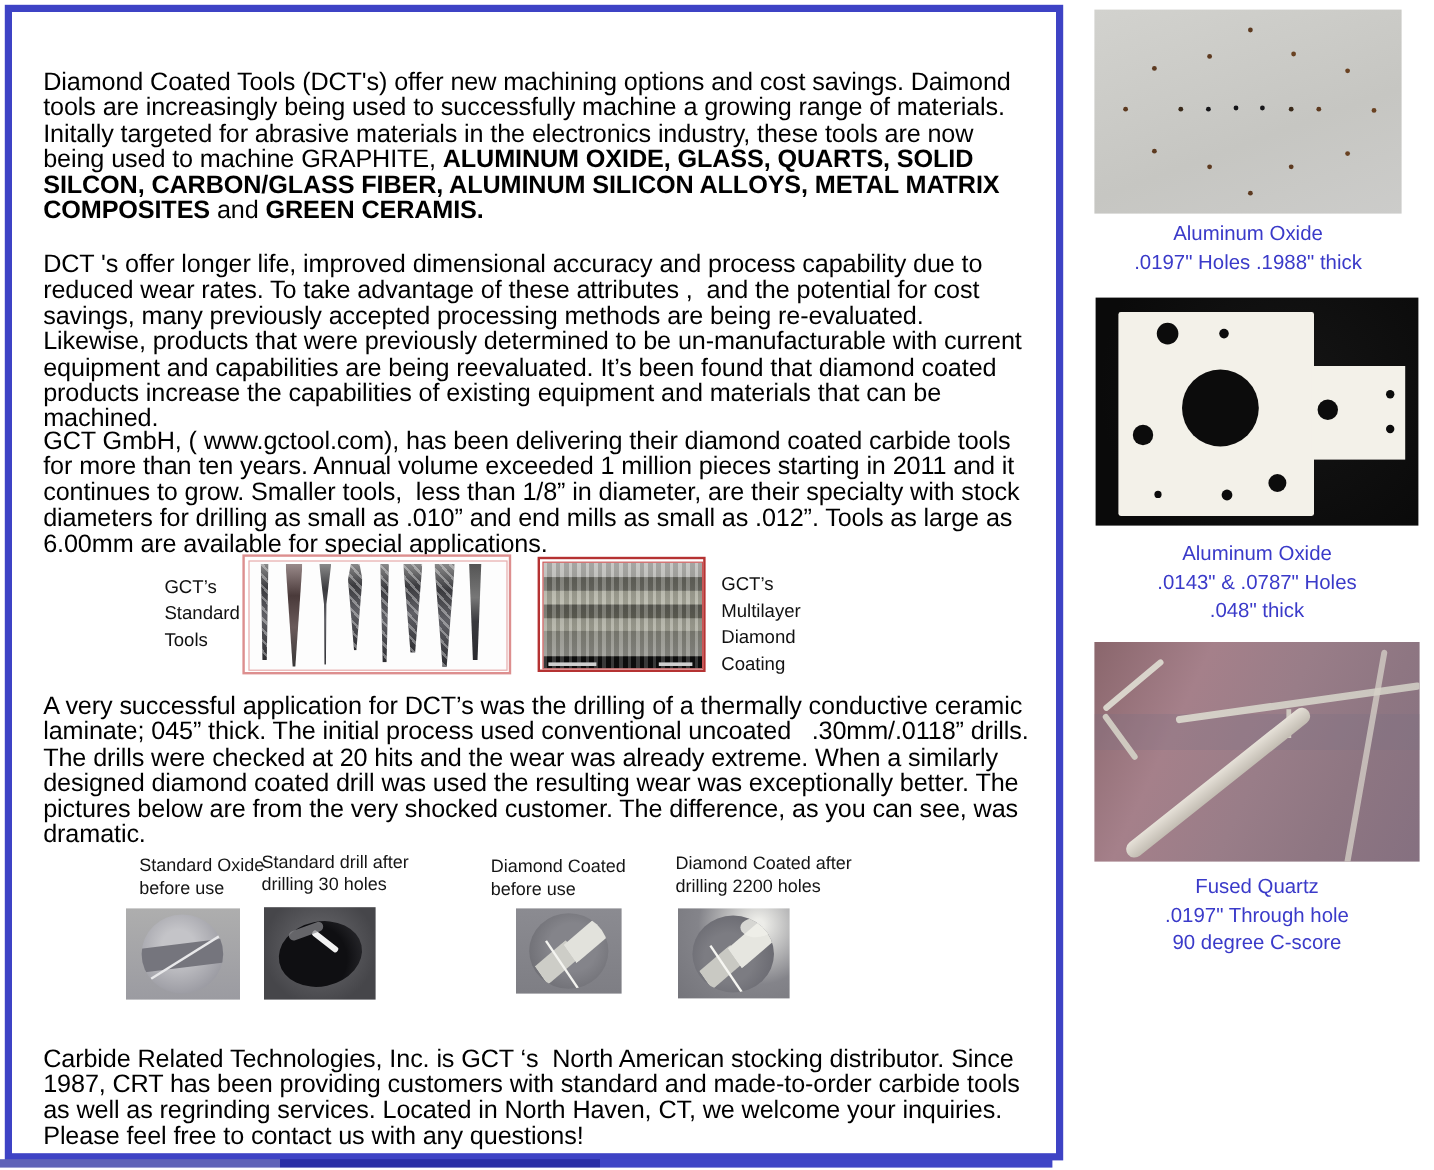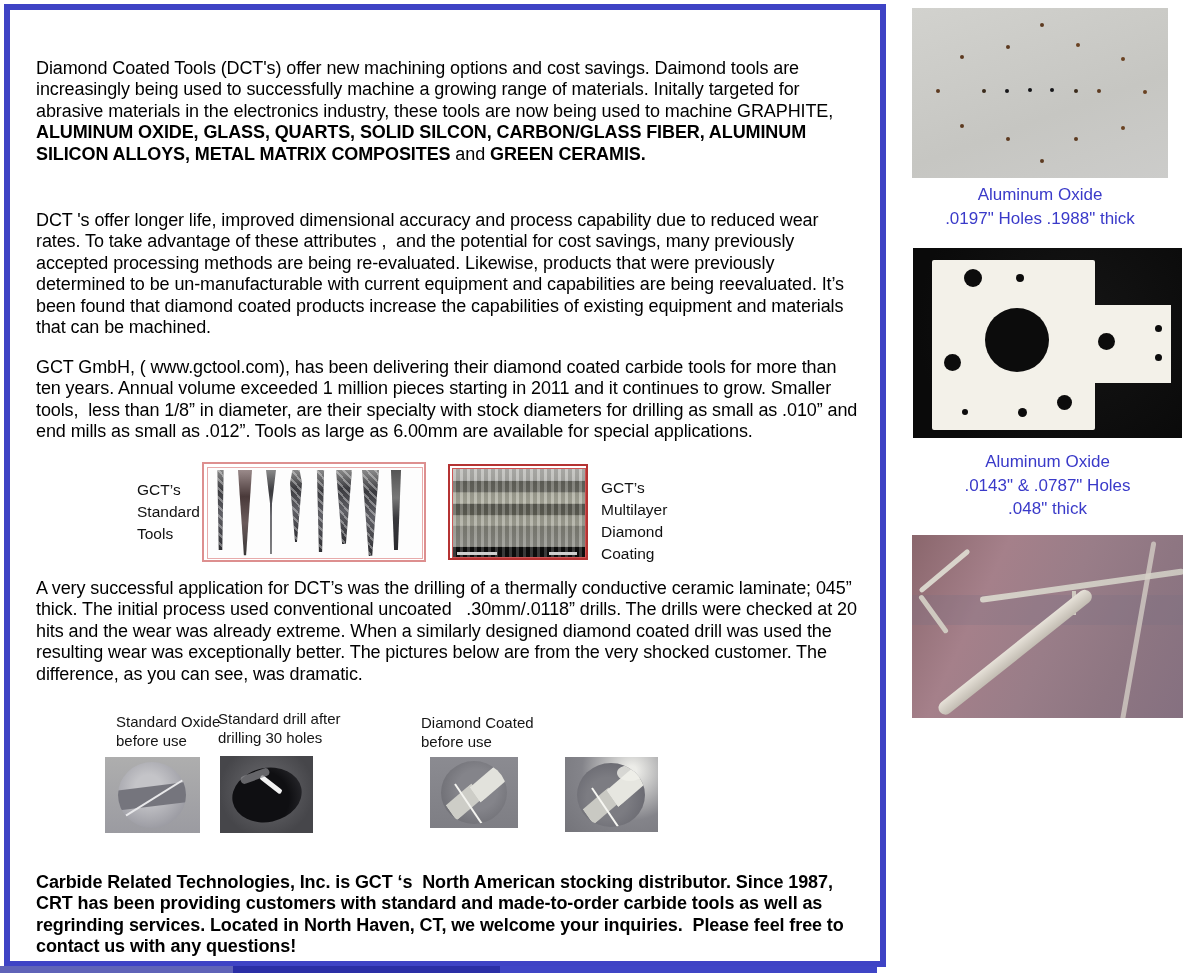--- a/index.html
+++ b/index.html
@@ -1,20 +1,20 @@
 <!DOCTYPE html>
 <html><head>
 <meta charset="utf-8">
 <style>
   html,body{margin:0;padding:0;background:#ffffff;}
   body{width:1195px;height:975px;overflow:hidden;font-family:"Liberation Sans",sans-serif;}
   .page{position:relative;width:1195px;height:975px;background:#fff;}
   .main-box{position:absolute;left:4px;top:4px;width:882px;height:963px;box-sizing:border-box;
             border:6px solid #3e43c5;background:#fff;}
-  .body-par{position:absolute;margin:0;font-size:18px;line-height:21.4px;color:#000;
+  .body-par{position:absolute;margin:0;font-size:21px;line-height:21.4px;color:#000;
             white-space:pre-wrap;letter-spacing:-0.1px;}
   .body-par b{font-weight:bold;}
   .fig-label{position:absolute;font-size:15.5px;line-height:22px;color:#111;white-space:pre-line;}
   .drill-label{position:absolute;font-size:15px;line-height:19px;color:#151515;white-space:pre-line;}
   .caption{position:absolute;text-align:center;font-size:17px;line-height:23.5px;color:#3a3ac9;white-space:pre-line;}
   .photo{position:absolute;overflow:hidden;}
   .dot{position:absolute;width:4px;height:4px;border-radius:50%;}
   .hole{position:absolute;border-radius:50%;background:#0c0c0c;}
   .rod{position:absolute;border-radius:4px;transform-origin:left center;}
   .bit{position:absolute;top:2px;background:linear-gradient(180deg,#8a8a8a,#3a3a3e 25%,#606066 55%,#2e2e32);}
@@ -74,22 +74,24 @@
 Multilayer
 Diamond
 Coating</div>
 
   <p class="body-par" style="left:36px;top:578px;width:824px;">A very successful application for DCT’s was the drilling of a thermally conductive ceramic laminate; 045” thick. The initial process used conventional uncoated   .30mm/.0118” drills. The drills were checked at 20 hits and the wear was already extreme. When a similarly designed diamond coated drill was used the resulting wear was exceptionally better. The pictures below are from the very shocked customer. The difference, as you can see, was dramatic.</p>
 
   <div class="drill-label" style="left:116px;top:712px;">Standard Oxide
 before use</div>
   <div class="drill-label" style="left:218px;top:709px;">Standard drill after
 drilling 30 holes</div>
-  <div class="drill-label" style="left:421px;top:713px;">Diamond Coated
+  <div class="drill-label" style="left:409px;top:713px;">Diamond Coated
 before use</div>
+  <div class="drill-label" style="left:563px;top:710px;">Diamond Coated after
+drilling 2200 holes</div>
 
   <div class="photo" style="left:105px;top:757px;width:95px;height:76px;background:linear-gradient(180deg,#aeaeae,#9b9ba1);">
     <div style="position:absolute;left:13px;top:5px;width:68px;height:66px;border-radius:50%;overflow:hidden;background:radial-gradient(circle at 45% 40%,#c4c4c8 25%,#93939b 85%);">
       <div style="position:absolute;left:-8px;top:24px;width:90px;height:20px;background:#75757d;transform:rotate(-7deg);"></div>
       <div style="position:absolute;left:2px;top:32px;width:78px;height:2px;background:#e8e8ea;transform:rotate(-32deg);"></div>
     </div>
   </div>
 
   <div class="photo" style="left:220px;top:756px;width:93px;height:77px;background:radial-gradient(circle at 50% 45%,#68686c 10%,#46464a 75%);">
     <div style="position:absolute;left:12px;top:12px;width:70px;height:54px;border-radius:50%;background:radial-gradient(circle at 40% 55%,#0f0f12 55%,#2a2a2e 90%);transform:rotate(-12deg);"></div>
@@ -107,21 +109,21 @@
 
   <div class="photo" style="left:565px;top:757px;width:93px;height:75px;background:radial-gradient(circle at 72% 18%,#ecece8 5%,#84848a 55%,#74747a);">
     <div style="position:absolute;left:12px;top:6px;width:68px;height:64px;border-radius:50%;overflow:hidden;background:radial-gradient(circle at 45% 55%,#7c7c82 40%,#62626a 90%);">
       <div style="position:absolute;left:7px;top:32px;width:34px;height:22px;background:#c9c9c3;transform:rotate(-35deg);clip-path:polygon(0 15%,100% 0,100% 85%,0 100%);"></div>
       <div style="position:absolute;left:31px;top:12px;width:36px;height:24px;background:#e6e6e0;transform:rotate(-35deg);clip-path:polygon(0 15%,100% 0,100% 85%,0 100%);"></div>
       <div style="position:absolute;left:15px;top:24px;width:50px;height:2px;background:#f6f6f2;transform:rotate(56deg);transform-origin:left center;"></div>
       <div style="position:absolute;left:40px;top:2px;width:26px;height:16px;background:#f0f0ea;border-radius:50%;opacity:.8;"></div>
     </div>
   </div>
 
-  <p class="body-par" style="left:36px;top:872px;width:824px;font-weight:bold;">Carbide Related Technologies, Inc. is GCT ‘s  North American stocking distributor. Since 1987, CRT has been providing customers with standard and made-to-order carbide tools as well as regrinding services. Located in North Haven, CT, we welcome your inquiries.  Please feel free to contact us with any questions!</p>
+  <p class="body-par" style="left:36px;top:872px;width:824px;">Carbide Related Technologies, Inc. is GCT ‘s  North American stocking distributor. Since 1987, CRT has been providing customers with standard and made-to-order carbide tools as well as regrinding services. Located in North Haven, CT, we welcome your inquiries.  Please feel free to contact us with any questions!</p>
 
   <div class="bottom-strip"></div>
 
   <div class="photo" style="left:912px;top:8px;width:256px;height:170px;background:linear-gradient(160deg,#d2d2ce,#c6c6c2 60%,#ccccca);">
     <div class="dot" style="left:128px;top:15px;background:#5d3a20;"></div>
     <div class="dot" style="left:94px;top:37px;background:#5d3a20;"></div>
     <div class="dot" style="left:164px;top:35px;background:#6a4222;"></div>
     <div class="dot" style="left:48px;top:47px;background:#5d3a20;"></div>
     <div class="dot" style="left:209px;top:49px;background:#6a4222;"></div>
     <div class="dot" style="left:24px;top:81px;background:#5d3a20;"></div>
@@ -161,14 +163,17 @@
 
   <div class="photo" style="left:912px;top:535px;width:271px;height:183px;background:linear-gradient(115deg,#8a666c 0%,#a5808a 28%,#997d88 52%,#8e7682 75%,#857080 100%);">
     <div style="position:absolute;left:0;top:60px;width:271px;height:30px;background:rgba(120,110,130,0.25);"></div>
     <div class="rod" style="left:8px;top:54px;width:64px;height:5px;background:#d9d4cb;transform:rotate(-40deg);"></div>
     <div class="rod" style="left:8px;top:58px;width:46px;height:5px;background:#cfc9c0;transform:rotate(54deg);"></div>
     <div class="rod" style="left:68px;top:62px;width:206px;height:6px;background:linear-gradient(90deg,#d6d1c8,#c9c4bd);transform:rotate(-8deg);"></div>
     <div style="position:absolute;left:160px;top:56px;width:4px;height:24px;background:#cfc9c0;"></div>
     <div class="rod" style="left:28px;top:170px;width:192px;height:14px;border-radius:8px;background:linear-gradient(180deg,#e6e1d8,#c2bcb2);transform:rotate(-38.5deg);"></div>
     <div class="rod" style="left:242px;top:4px;width:182px;height:5px;background:rgba(215,210,200,0.75);transform:rotate(100deg);"></div>
   </div>
+  <div class="caption" style="left:912px;top:727px;width:271px;">Fused Quartz
+.0197" Through hole
+90 degree C-score</div>
 
 </div>
 
 </body></html>

